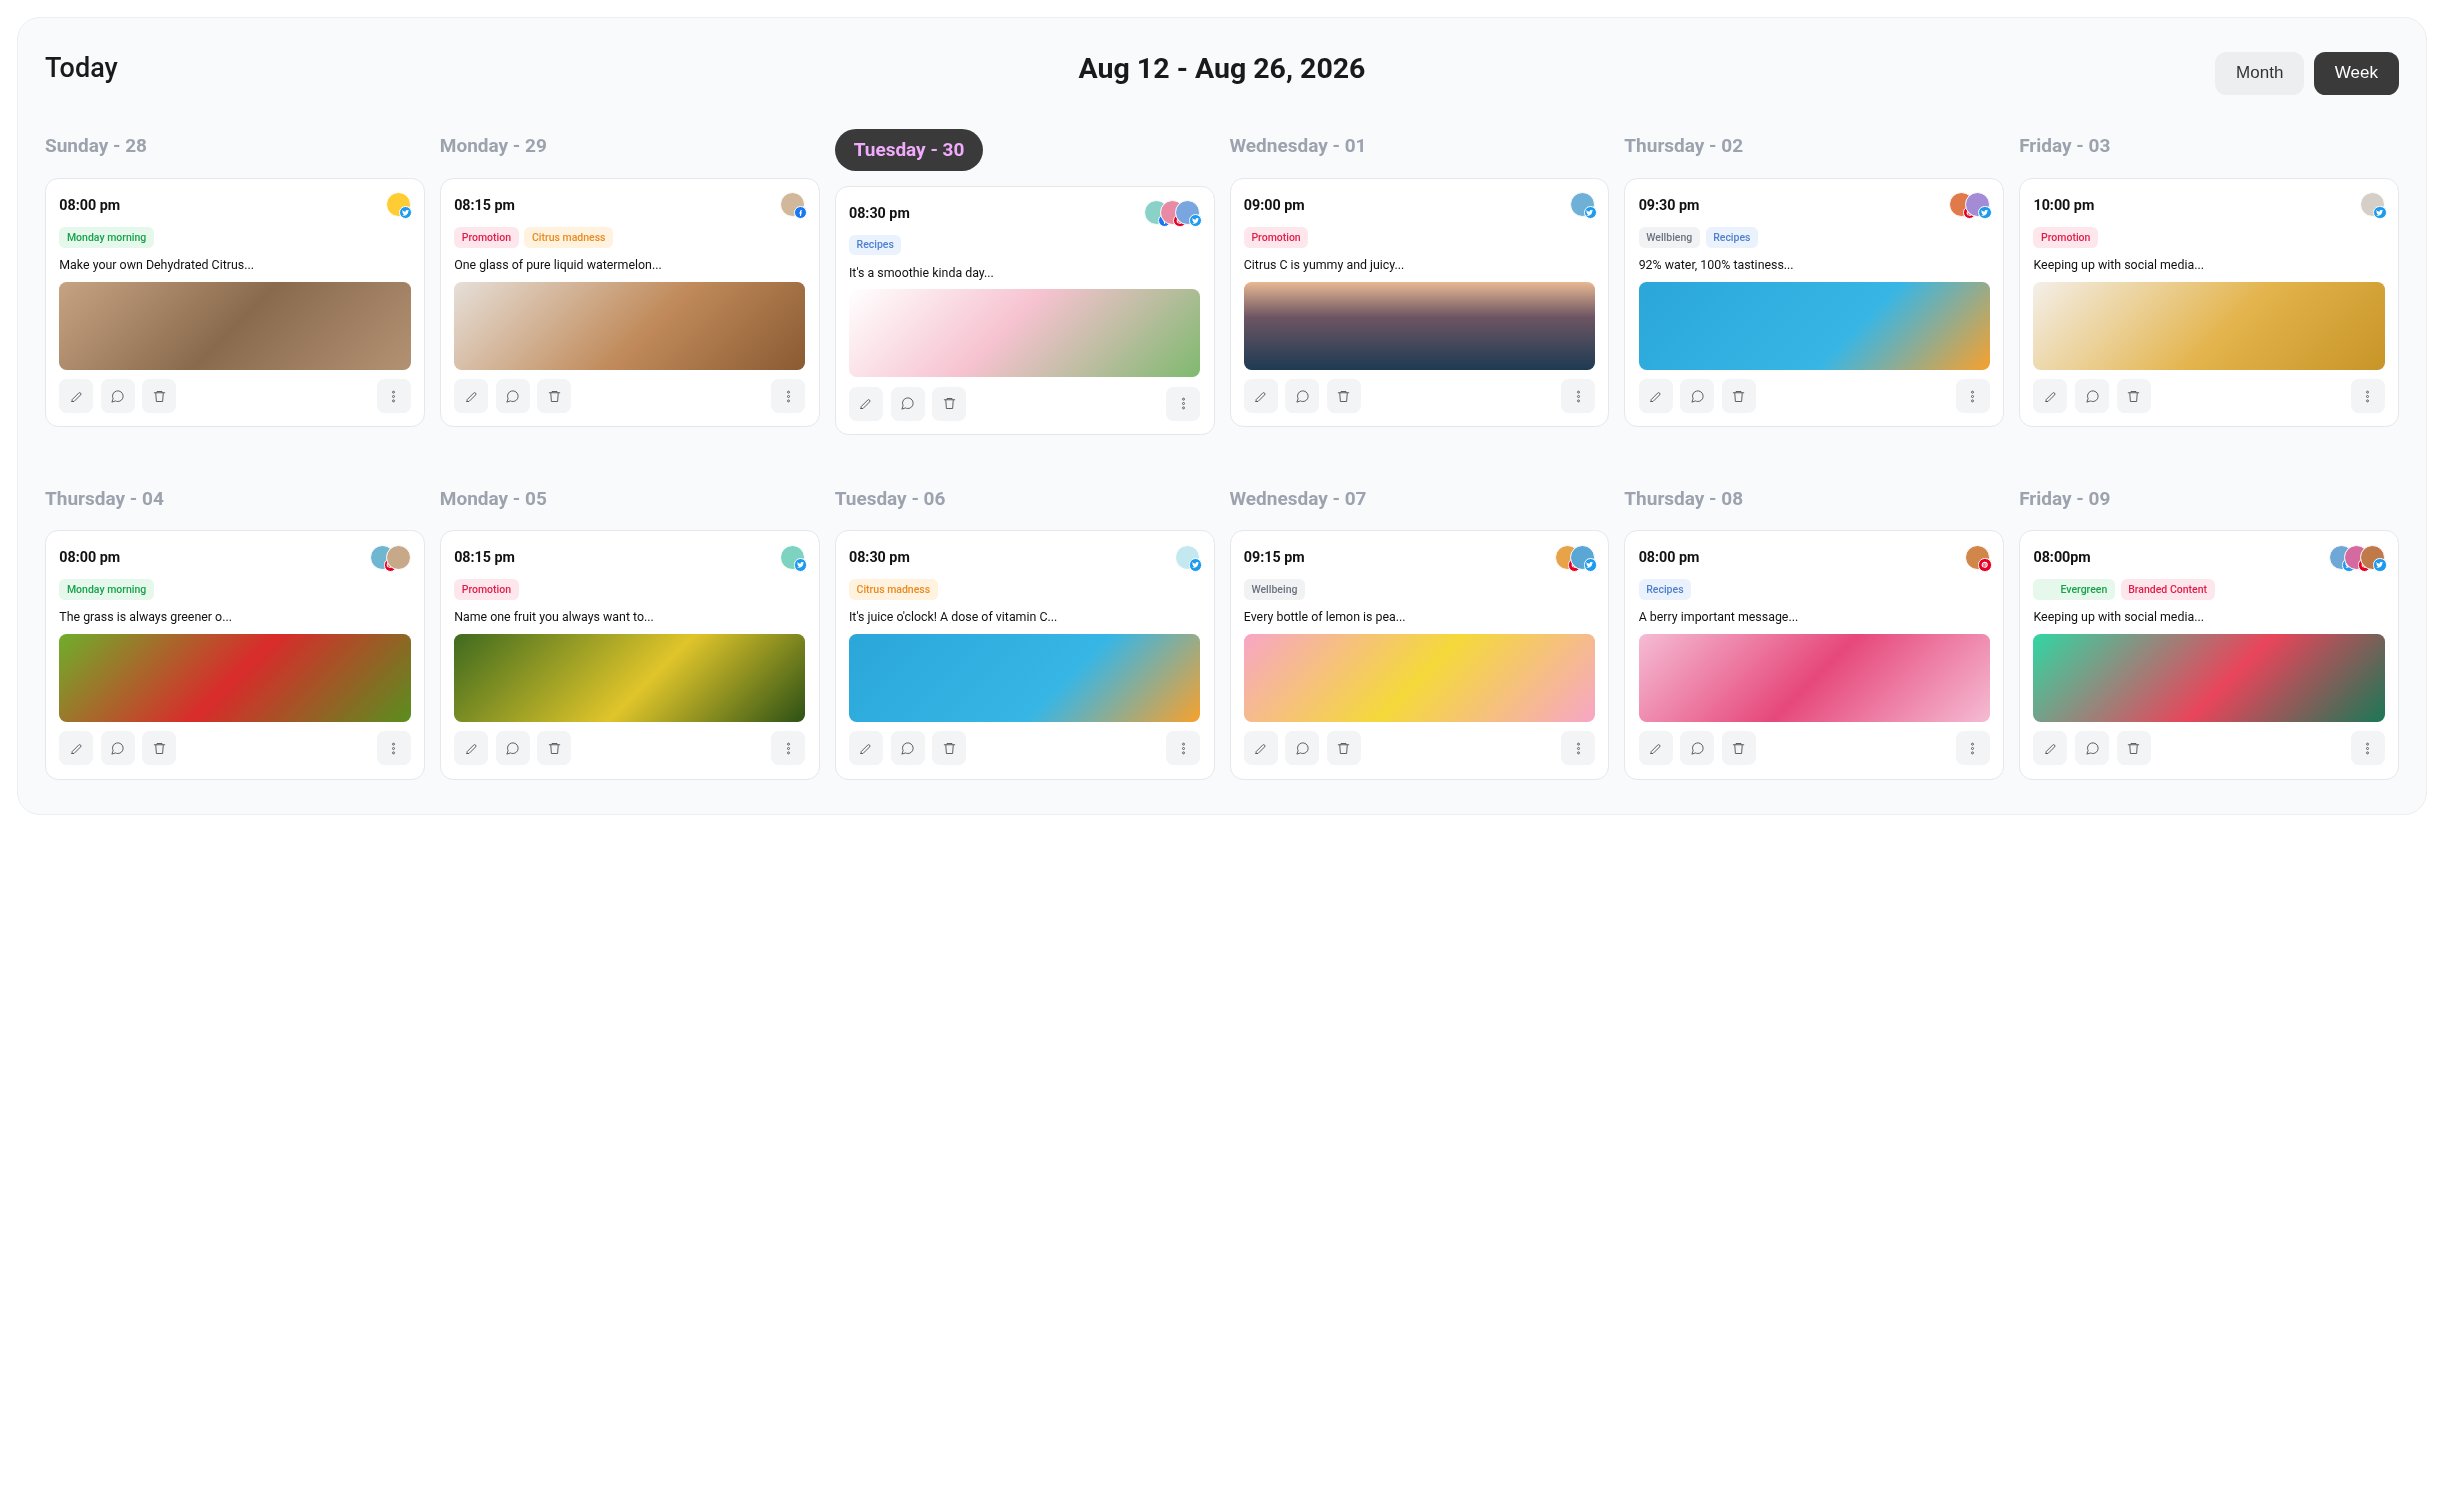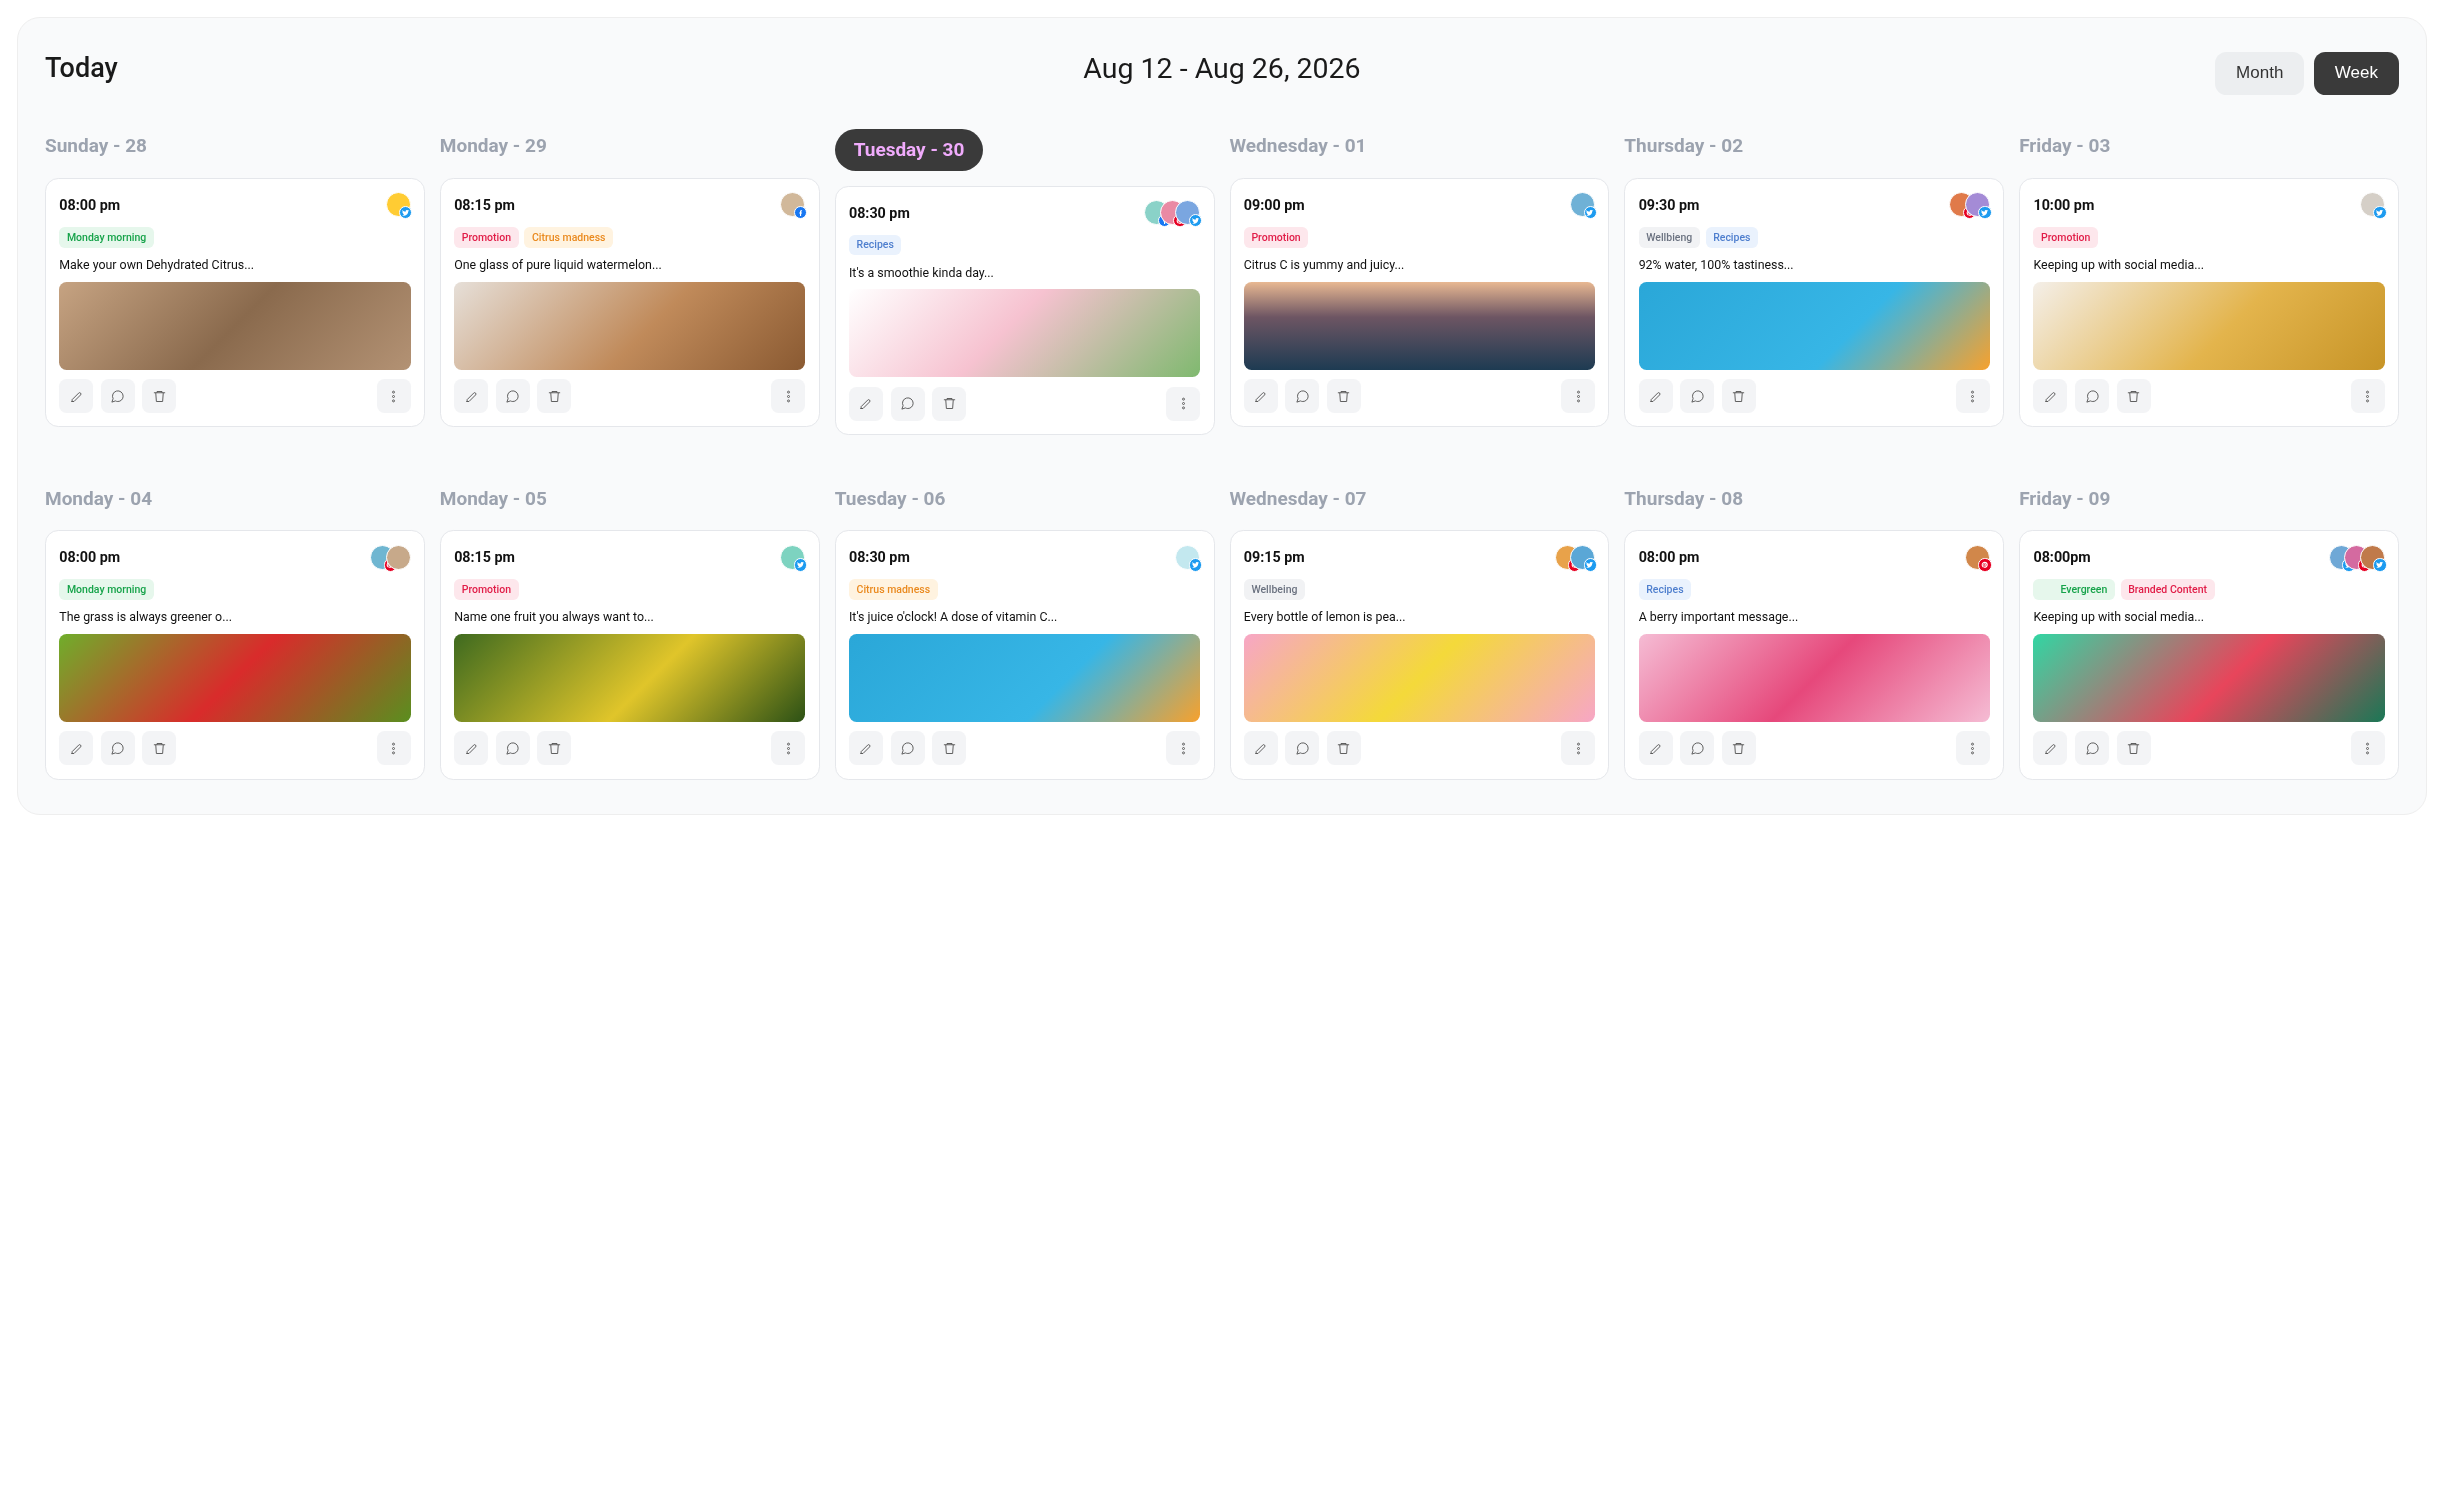--- a/index.html
+++ b/index.html
@@ -19,21 +19,21 @@
   justify-content: space-between;
   margin-bottom: 34px;
 }
 .header-left {
   font-size: 27px;
   font-weight: 500;
   color: #1a1a1a;
 }
 .header-center {
   font-size: 28.5px;
-  font-weight: 400;
+  font-weight: 700;
   color: #1a1a1a;
   position:absolute;
   left:50%;
   transform:translateX(-50%);
 }
 .header-right { display: flex; gap: 9.5px; }
 .toggle-btn {
   padding: 11.4px 21px;
   border-radius: 11.4px;
   font-size: 17px;
@@ -427,21 +427,21 @@
                   <circle cx="12" cy="12" r="1.6"></circle>
                   <circle cx="12" cy="19" r="1.6"></circle>
                 </svg>
               </button>
             </div>
           </div>
         </div>
       </div>
       <div class="grid row2">
         <div class="column">
-          <div class="day-label">Monday - 04</div>
+          <div class="day-label">Thursday - 04</div>
           <div class="card">
             <div class="card-head">
               <div class="time">08:00 pm</div>
               <div class="avatars">
                 <span class="avatar" style="background: rgb(111, 182, 209);">
                   <span class="badge pn">
                     <svg viewBox="0 0 24 24">
                       <path d="M12 2C6.48 2 2 6.48 2 12c0 4.08 2.44 7.58 5.94 9.13-.08-.78-.16-1.97.03-2.82.17-.77 1.12-4.9 1.12-4.9s-.28-.57-.28-1.4c0-1.31.76-2.29 1.71-2.29.81 0 1.2.6 1.2 1.33 0 .81-.52 2.02-.78 3.14-.22.94.47 1.71 1.4 1.71 1.68 0 2.97-1.77 2.97-4.33 0-2.26-1.63-3.84-3.95-3.84-2.69 0-4.27 2.02-4.27 4.1 0 .81.31 1.69.7 2.16.08.09.09.17.07.27-.07.3-.24.95-.27 1.08-.04.18-.14.22-.32.13-1.18-.55-1.92-2.28-1.92-3.67 0-2.99 2.17-5.73 6.25-5.73 3.28 0 5.83 2.34 5.83 5.46 0 3.26-2.05 5.88-4.9 5.88-.96 0-1.86-.5-2.17-1.09l-.59 2.25c-.21.82-.79 1.85-1.18 2.48.89.27 1.83.42 2.81.42 5.52 0 10-4.48 10-10S17.52 2 12 2z"></path>
                     </svg>
                   </span>

